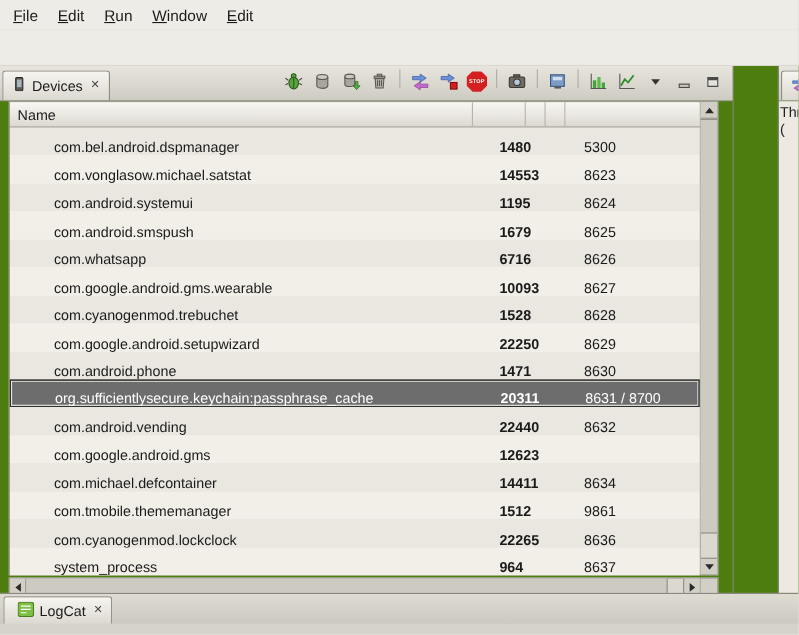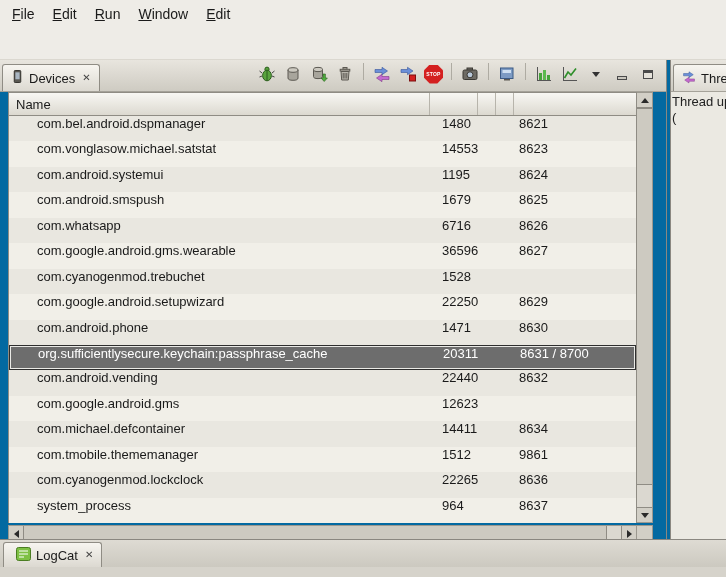--- a/index.html
+++ b/index.html
@@ -6,21 +6,21 @@
   html,body { width:726px; height:577px; overflow:hidden; }
   body { font-family:"Liberation Sans",sans-serif; font-size:13px; color:#1a1a1a; background:#d6d3cb; }
   .window { width:726px; height:567px; display:flex; flex-direction:column;border-radius:16px; }
 
   
   .menubar { height:27px; background:#eeece7; display:flex; align-items:center; padding:0 3px; flex:0 0 auto; }
   .menu-item { display:inline-block; padding:4px 9px; font-size:14px; }
   .menu-item::first-letter { text-decoration:underline; }
   .top-toolbar { height:33px; background:#eeece7; border-bottom:1px solid #dbd8d0; flex:0 0 auto; }
 
-  .main { flex:1; display:flex; min-height:0; background:#0369a1; }
+  .main { flex:1; display:flex; min-height:0; background:#4d7c0f;gap:37px; }
   .left-panel { width:667px; flex:0 0 auto; display:flex; flex-direction:column; border-right:1px solid #8a8780; }
   .right-panel { flex:1; margin-left:3px; border-left:1px solid #8a8780; display:flex; flex-direction:column; overflow:hidden; }
 
   
   .tabbar { height:32px; flex:0 0 auto; background:linear-gradient(#e8e5de,#cecbc2); border-bottom:1px solid #a5a299; display:flex; align-items:flex-end; padding:0 2px; }
   .tab { display:flex; align-items:center; gap:5px; height:27px; padding:0 8px; background:linear-gradient(#f7f5f0,#dcd9d1); border:1px solid #8f8c84; border-bottom:none; border-radius:3px 3px 0 0; font-size:13px; white-space:nowrap; flex:0 0 auto; }
   .tab-close { font-size:10px; color:#444; margin-left:2px; line-height:1; }
 
   
   .panel-toolbar { margin-left:auto; display:flex; align-items:center; gap:6px; padding:0 6px 6px 0; }
@@ -32,27 +32,27 @@
   .max-glyph { width:10px; height:9px; border:1px solid #4a4a4a; border-top-width:3px; background:#e5e2da; }
 
   
   .table-area { display:flex; margin:0 0 0 8px; height:431px; flex:0 0 auto; }
   .table-main { width:629px; display:flex; flex-direction:column; border:1px solid #8f8c84; background:#f1efe8; }
   .table-header { height:23px; display:flex; background:linear-gradient(#f8f7f3,#dcd9d0); border-bottom:1px solid #8f8c84; flex:0 0 auto; }
   .th { display:flex; align-items:center; padding-left:7px; border-right:1px solid #b7b4ab; overflow:hidden; }
   .th-name { width:421px; } .th-pid { width:48px; } .th-s1 { width:18px; } .th-s2 { width:18px; }
   .th-port { flex:1; border-right:none; }
   .table-body { flex:1; display:flex; flex-direction:column; }
-  .row { display:flex; align-items:flex-start; height:25.45px; flex:0 0 auto; overflow:hidden; }
+  .row { display:flex; align-items:flex-end; height:25.45px; flex:0 0 auto; overflow:hidden;padding-left:12px; }
   .row:nth-child(odd) { background:#e9e7e0; }
   .row:nth-child(even) { background:#f1efe8; }
   .row.selected { background:#6d6d6d; color:#fff; border:1px solid #2e2e2e; box-shadow:inset 0 0 0 1px #eaeae6; }
   .cell { overflow:hidden; white-space:nowrap; }
   .c-name { width:421px; padding-left:28px; }
-  .c-pid { width:48px; padding-left:12px; }
+  .c-pid { width:48px; padding-left:12px;font-weight:bold; }
   .c-s1 { width:18px; } .c-s2 { width:18px; }
   .c-port { flex:1; padding-left:5px; }
 
   
   .vscroll { width:16px; background:#dbd8d0; border:1px solid #9b988f; border-left:none; display:flex; flex-direction:column; }
   .sbtn { height:15px; flex:0 0 auto; background:#d2cfc6; border-bottom:1px solid #8f8c84; display:flex; align-items:center; justify-content:center; }
   .sbtn.bottom { border-bottom:none; border-top:1px solid #8f8c84; margin-top:auto; }
   .arr-up { width:0; height:0; border-left:4px solid transparent; border-right:4px solid transparent; border-bottom:5px solid #2a2a2a; }
   .arr-dn { width:0; height:0; border-left:4px solid transparent; border-right:4px solid transparent; border-top:5px solid #2a2a2a; }
   .arr-lf { width:0; height:0; border-top:4px solid transparent; border-bottom:4px solid transparent; border-right:5px solid #2a2a2a; }
@@ -208,21 +208,21 @@
             <div class="th th-s1"></div>
             <div class="th th-s2"></div>
             <div class="th th-port"></div>
           </div>
           <div class="table-body">
               <div class="row">
     <div class="cell c-name">com.bel.android.dspmanager</div>
     <div class="cell c-pid">1480</div>
     <div class="cell c-s1"></div>
     <div class="cell c-s2"></div>
-    <div class="cell c-port">8621</div>
+    <div class="cell c-port">5300</div>
   </div>
               <div class="row">
     <div class="cell c-name">com.vonglasow.michael.satstat</div>
     <div class="cell c-pid">14553</div>
     <div class="cell c-s1"></div>
     <div class="cell c-s2"></div>
     <div class="cell c-port">8623</div>
   </div>
               <div class="row">
     <div class="cell c-name">com.android.systemui</div>
@@ -240,30 +240,31 @@
   </div>
               <div class="row">
     <div class="cell c-name">com.whatsapp</div>
     <div class="cell c-pid">6716</div>
     <div class="cell c-s1"></div>
     <div class="cell c-s2"></div>
     <div class="cell c-port">8626</div>
   </div>
               <div class="row">
     <div class="cell c-name">com.google.android.gms.wearable</div>
-    <div class="cell c-pid">36596</div>
+    <div class="cell c-pid">10093</div>
     <div class="cell c-s1"></div>
     <div class="cell c-s2"></div>
     <div class="cell c-port">8627</div>
   </div>
               <div class="row">
     <div class="cell c-name">com.cyanogenmod.trebuchet</div>
     <div class="cell c-pid">1528</div>
     <div class="cell c-s1"></div>
     <div class="cell c-s2"></div>
+    <div class="cell c-port">8628</div>
   </div>
               <div class="row">
     <div class="cell c-name">com.google.android.setupwizard</div>
     <div class="cell c-pid">22250</div>
     <div class="cell c-s1"></div>
     <div class="cell c-s2"></div>
     <div class="cell c-port">8629</div>
   </div>
               <div class="row">
     <div class="cell c-name">com.android.phone</div>

